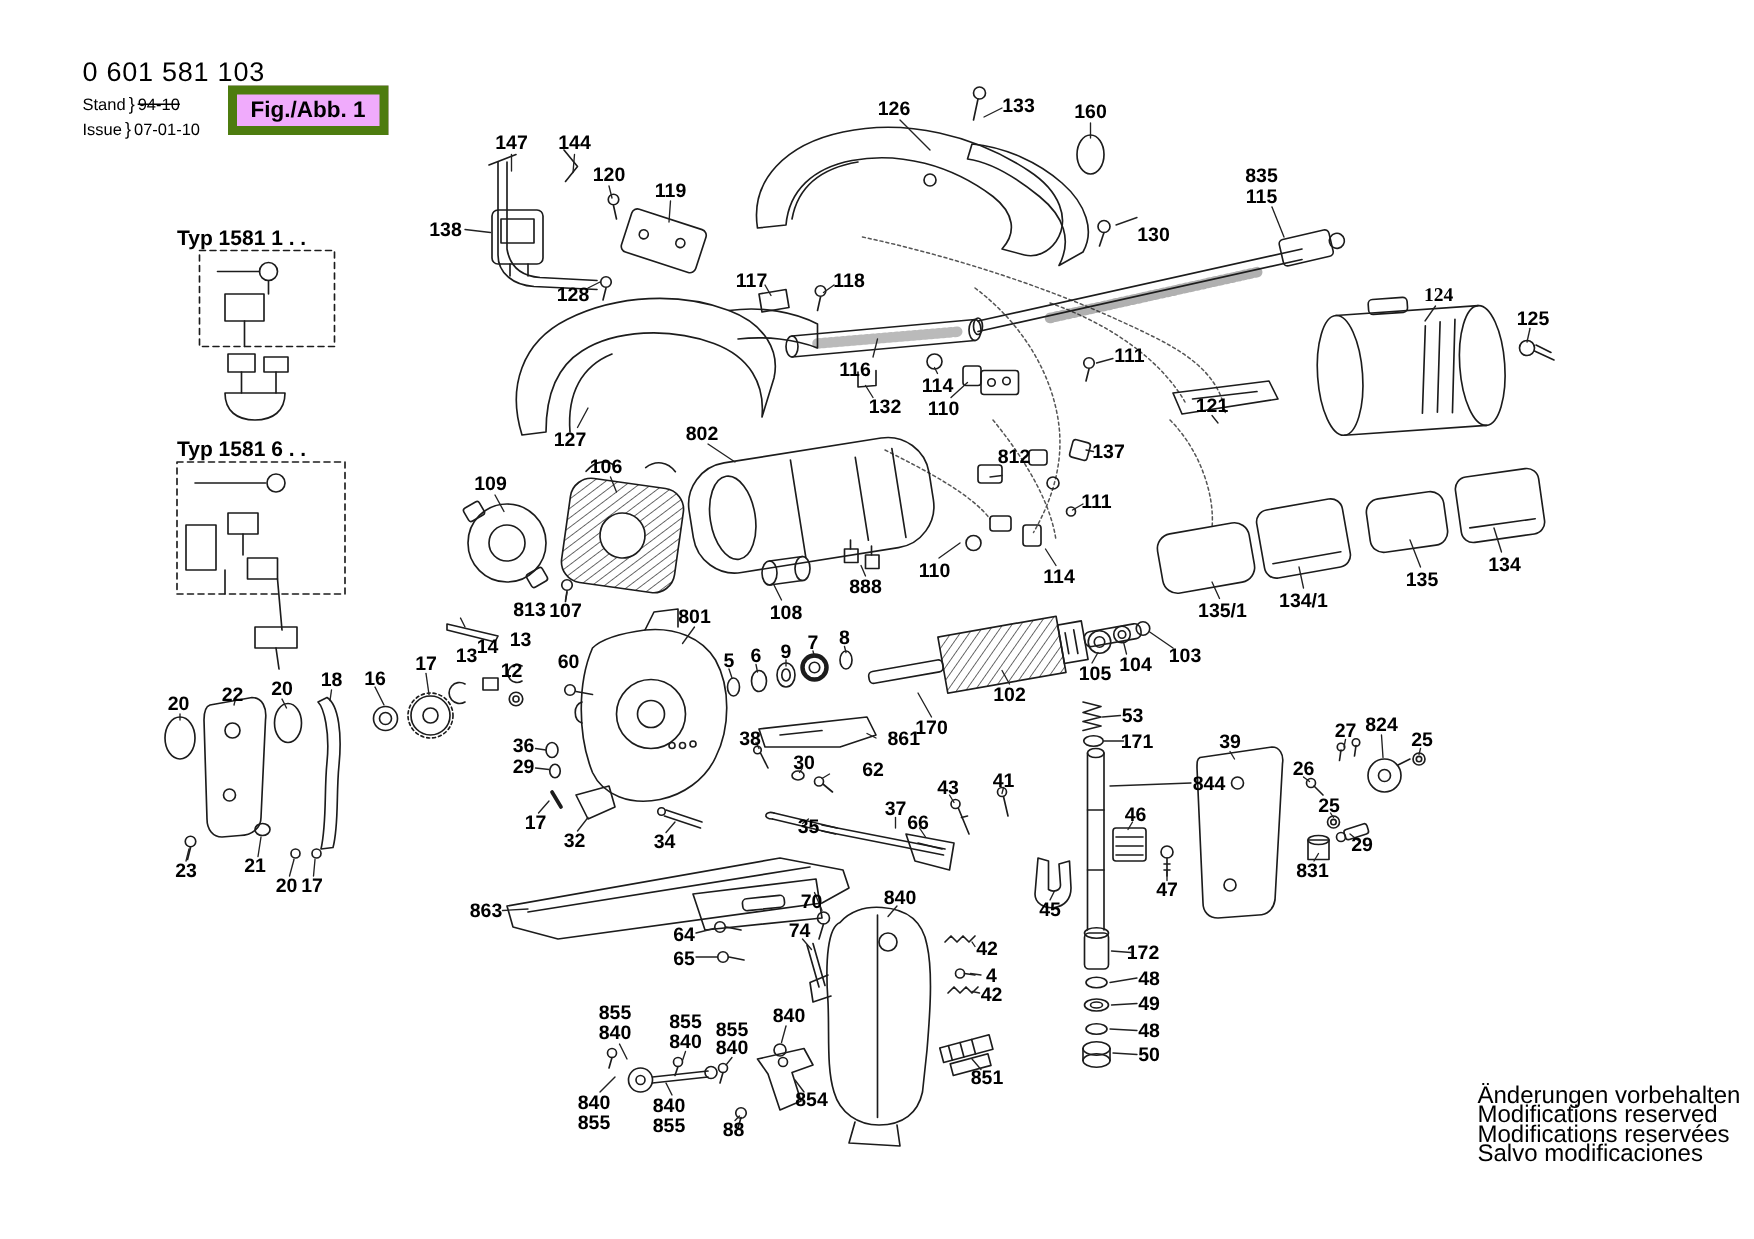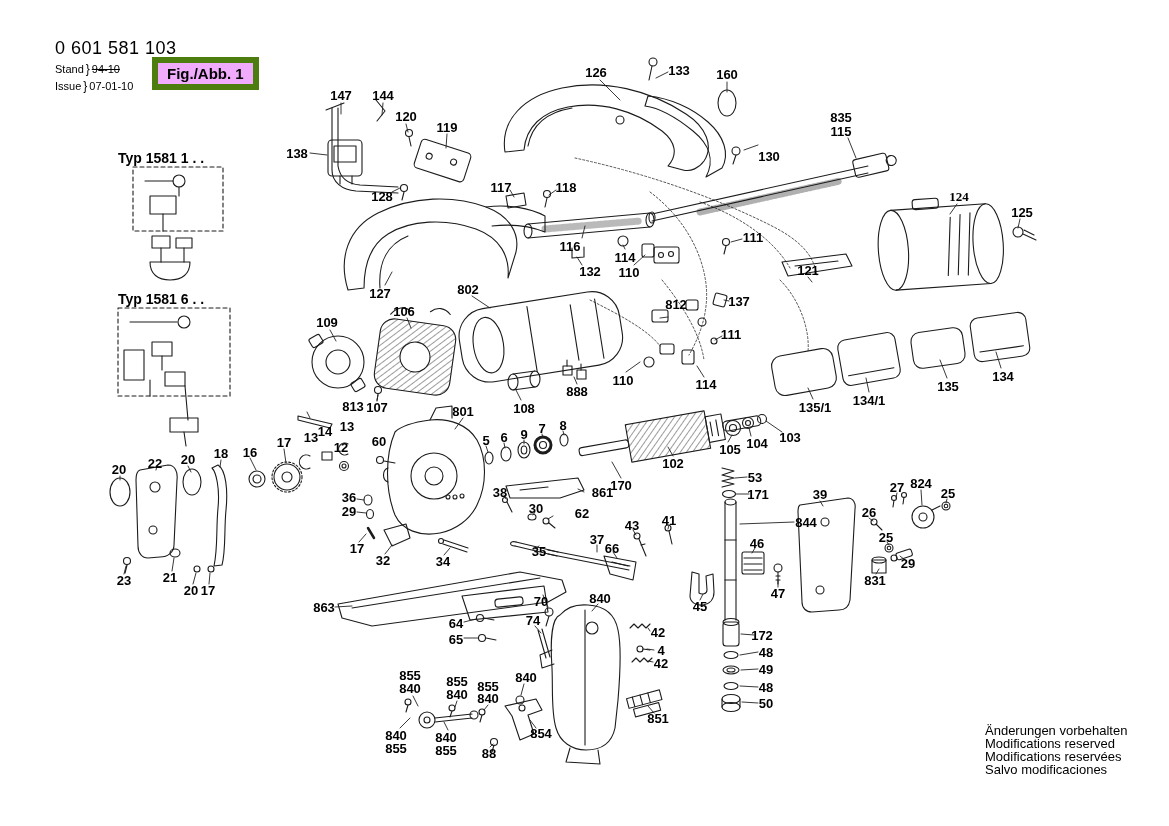--- a/index.html
+++ b/index.html
@@ -24,21 +24,21 @@
   #fig-box {
     position:absolute; left:152px; top:57px;
     border:6px solid #4d7c0f; padding:2px 9px;
     font-size:15px; font-weight:bold; background:#f0abfc;
   }
 
   .typ-label { position:absolute; font-size:14px; font-weight:bold; white-space:nowrap; }
   #typ-1 { left:118px; top:150px; }
   #typ-2 { left:118px; top:291px; }
 
-  #footer { position:absolute; left:985px; top:724px; font-size:13px; line-height:13px; }
+  #footer { position:absolute; left:985px; top:724px; font-size:16px; line-height:13px; }
 </style>
 </head>
 <body>
 
 <div id="stage">
 
   <svg id="artwork" width="1169" height="826" viewBox="0 0 1169 826" fill="none" stroke="#1c1c1c" stroke-width="1.1" stroke-linecap="round" stroke-linejoin="round">
     <defs>
       <pattern id="hatch" width="5" height="5" patternUnits="userSpaceOnUse" patternTransform="rotate(45)">
         <line x1="0" y1="0" x2="0" y2="5" stroke="#3a3a3a" stroke-width="1"></line>

